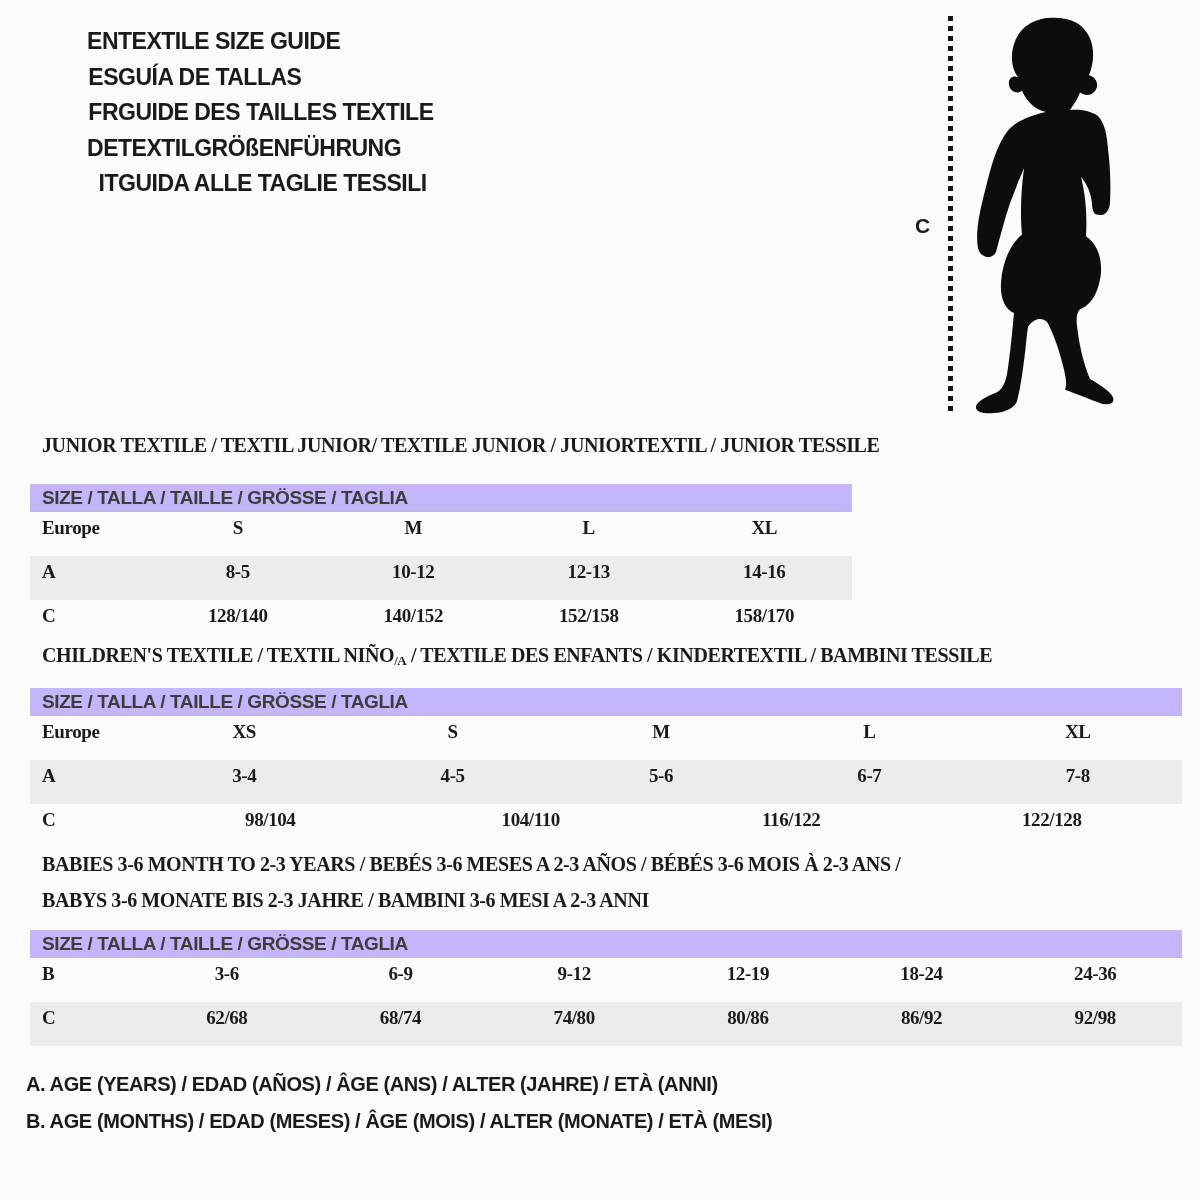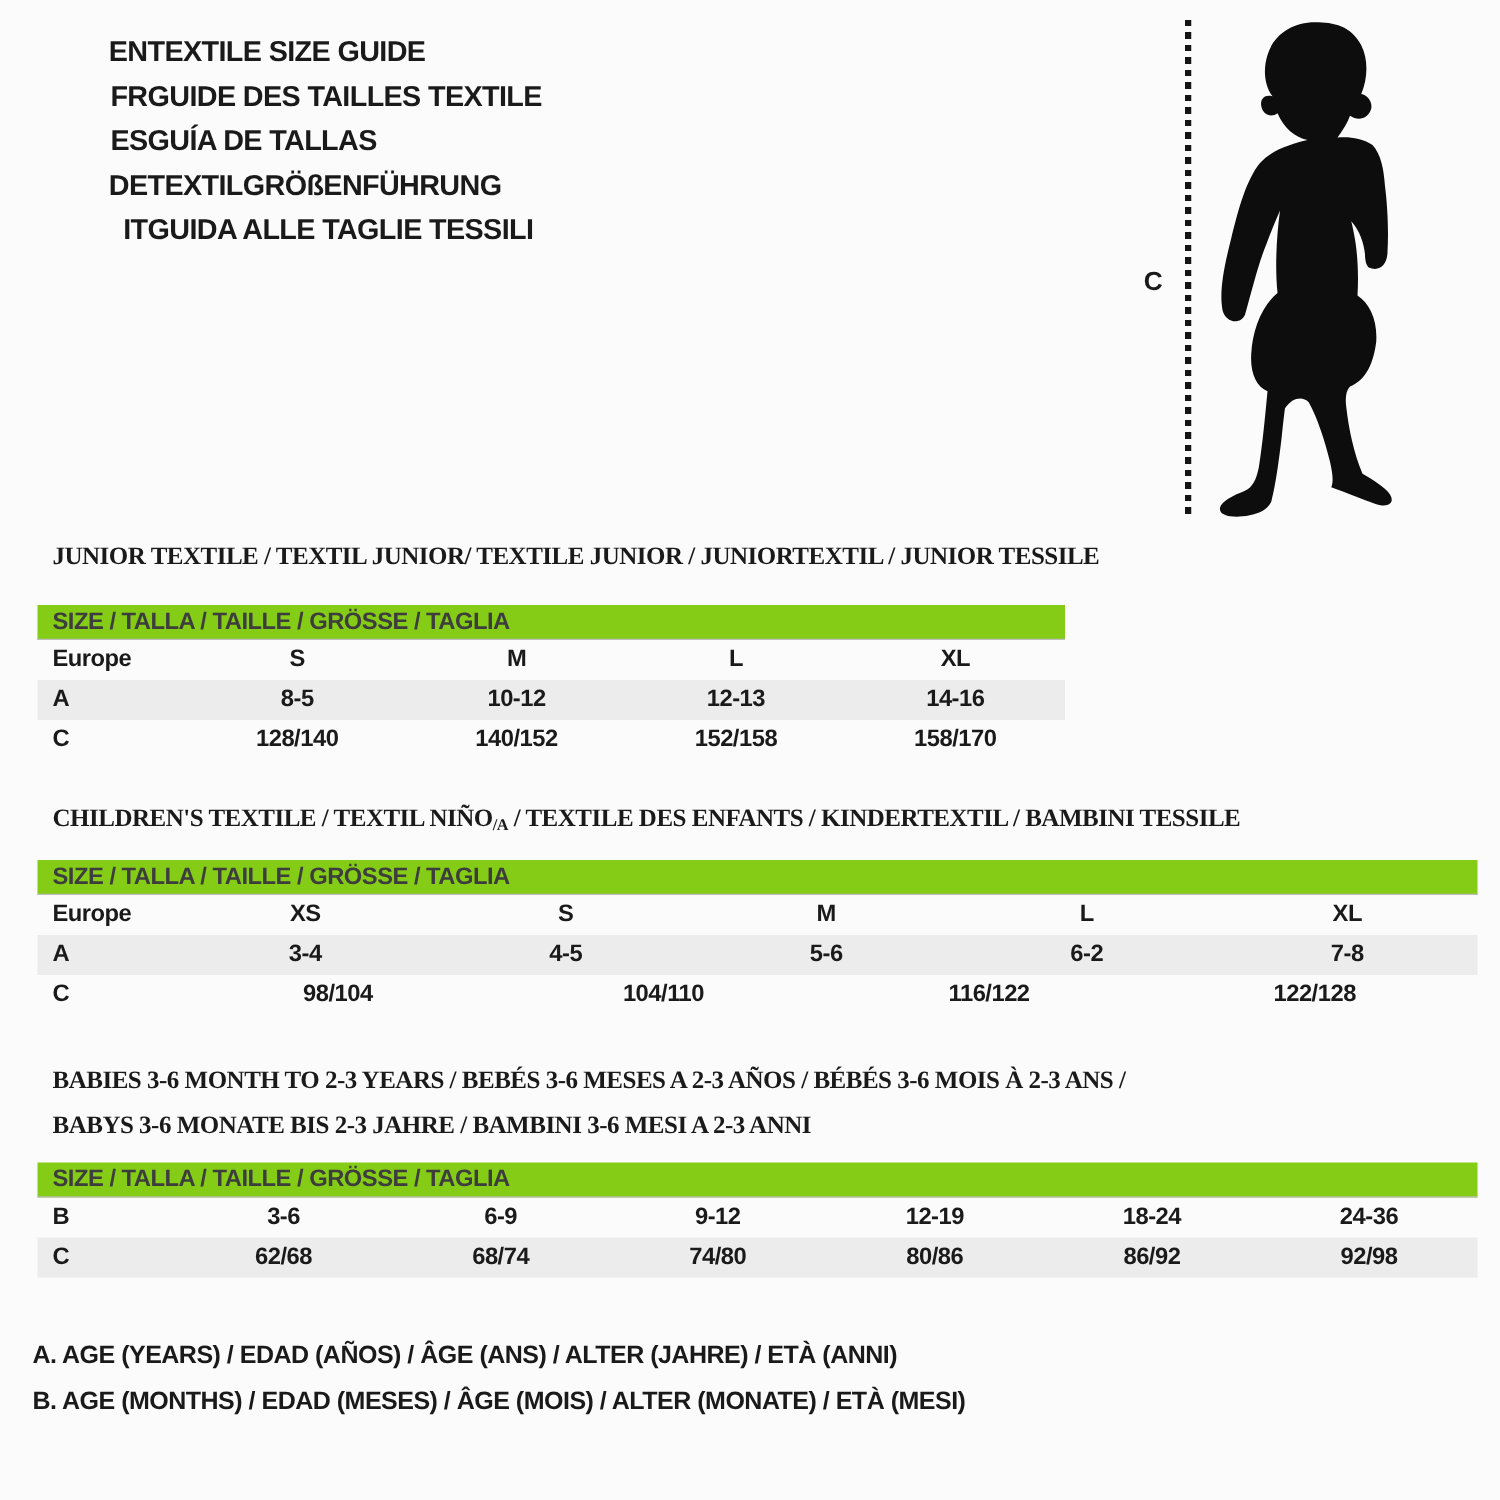--- a/index.html
+++ b/index.html
@@ -33,46 +33,46 @@
   #babies-heading   { top:846px; line-height:36px; }
   .sub-a { font-size:13px; position:relative; top:3px; }
 
   
   .size-table { position:absolute; left:30px; }
   #junior-table   { top:484px; width:822px; }
   #children-table { top:688px; width:1152px; }
   #babies-table   { top:930px; width:1152px; }
 
   .t-bar {
-    height:28px; line-height:27px; background:#84cc16; color:#3d3d3d;
+    height:28px; line-height:27px; background:#c4b5fd; color:#3d3d3d;
     font-size:19px; font-weight:bold; letter-spacing:-0.4px;
     padding-left:12px; border-bottom:1px solid #bdbdbd;
   }
-  .t-row { display:flex; height:32px; line-height:32px; font-size:19px; font-weight:bold; letter-spacing:-0.4px; }
+  .t-row { display:flex; height:44px; line-height:32px; font-size:19px; font-weight:bold; letter-spacing:-0.4px;font-family:Liberation Serif, serif; }
   .t-row.shaded { background:#ececec; }
   .t-label { padding-left:12px; flex:0 0 auto; }
   .junior .t-label { width:120px; }
   .kids .t-label, .babies .t-label { width:110px; }
   .t-cell { flex:1 1 0; text-align:center; }
 
   
   .legend { position:absolute; left:26px; top:1066px; font-size:20px; font-weight:bold; letter-spacing:-0.4px; line-height:37px; white-space:nowrap; }
 </style>
 </head>
 <body>
 
 <div class="lang-block">
   <div class="lang-row">
     <span class="lang-code">EN</span><span class="lang-title">TEXTILE SIZE GUIDE</span>
   </div>
   <div class="lang-row">
-    <span class="lang-code">FR</span><span class="lang-title">GUIDE DES TAILLES TEXTILE</span>
+    <span class="lang-code">ES</span><span class="lang-title">GUÍA DE TALLAS</span>
   </div>
   <div class="lang-row">
-    <span class="lang-code">ES</span><span class="lang-title">GUÍA DE TALLAS</span>
+    <span class="lang-code">FR</span><span class="lang-title">GUIDE DES TAILLES TEXTILE</span>
   </div>
   <div class="lang-row">
     <span class="lang-code">DE</span><span class="lang-title">TEXTILGRÖßENFÜHRUNG</span>
   </div>
   <div class="lang-row">
     <span class="lang-code">IT</span><span class="lang-title">GUIDA ALLE TAGLIE TESSILI</span>
   </div>
 </div>
 
 <span class="measure-label">C</span>
@@ -116,21 +116,21 @@
     <div class="t-cell">S</div>
     <div class="t-cell">M</div>
     <div class="t-cell">L</div>
     <div class="t-cell">XL</div>
   </div>
   <div class="t-row shaded">
     <div class="t-label">A</div>
     <div class="t-cell">3-4</div>
     <div class="t-cell">4-5</div>
     <div class="t-cell">5-6</div>
-    <div class="t-cell">6-2</div>
+    <div class="t-cell">6-7</div>
     <div class="t-cell">7-8</div>
   </div>
   <div class="t-row">
     <div class="t-label">C</div>
     <div class="t-cell">98/104</div>
     <div class="t-cell">104/110</div>
     <div class="t-cell">116/122</div>
     <div class="t-cell">122/128</div>
   </div>
 </div>

